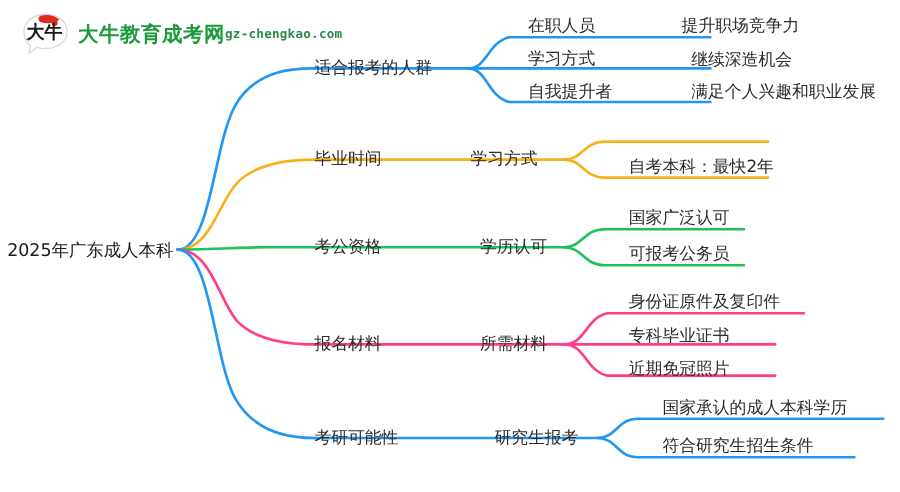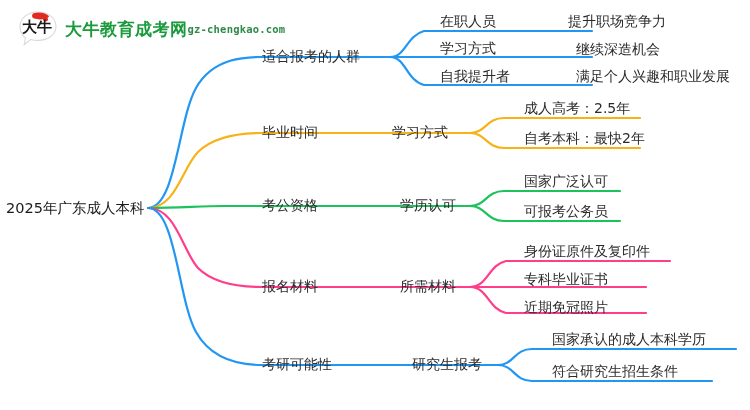--- a/index.html
+++ b/index.html
@@ -87,21 +87,20 @@
   <div class="node lvl1" style="left:262px;top:48px;">适合报考的人群</div>
   <div class="node lvl2" style="left:440px;top:13px;">在职人员</div>
   <div class="node lvl3" style="left:568px;top:13px;">提升职场竞争力</div>
   <div class="node lvl2" style="left:440px;top:40px;">学习方式</div>
   <div class="node lvl3" style="left:576px;top:41px;">继续深造机会</div>
   <div class="node lvl2" style="left:440px;top:68px;">自我提升者</div>
   <div class="node lvl3" style="left:576px;top:68px;">满足个人兴趣和职业发展</div>
 
   <div class="node lvl1" style="left:262px;top:124px;">毕业时间</div>
   <div class="node lvl2" style="left:392px;top:124px;">学习方式</div>
-  <div class="node lvl3" style="left:524px;top:100px;">成人高考：2.5年</div>
   <div class="node lvl3" style="left:524px;top:130px;">自考本科：最快2年</div>
 
   <div class="node lvl1" style="left:262px;top:197px;">考公资格</div>
   <div class="node lvl2" style="left:400px;top:197px;">学历认可</div>
   <div class="node lvl3" style="left:524px;top:173px;">国家广泛认可</div>
   <div class="node lvl3" style="left:524px;top:203px;">可报考公务员</div>
 
   <div class="node lvl1" style="left:262px;top:278px;">报名材料</div>
   <div class="node lvl2" style="left:400px;top:278px;text-align:right;">所需材料</div>
   <div class="node lvl3" style="left:524px;top:243px;">身份证原件及复印件</div>

